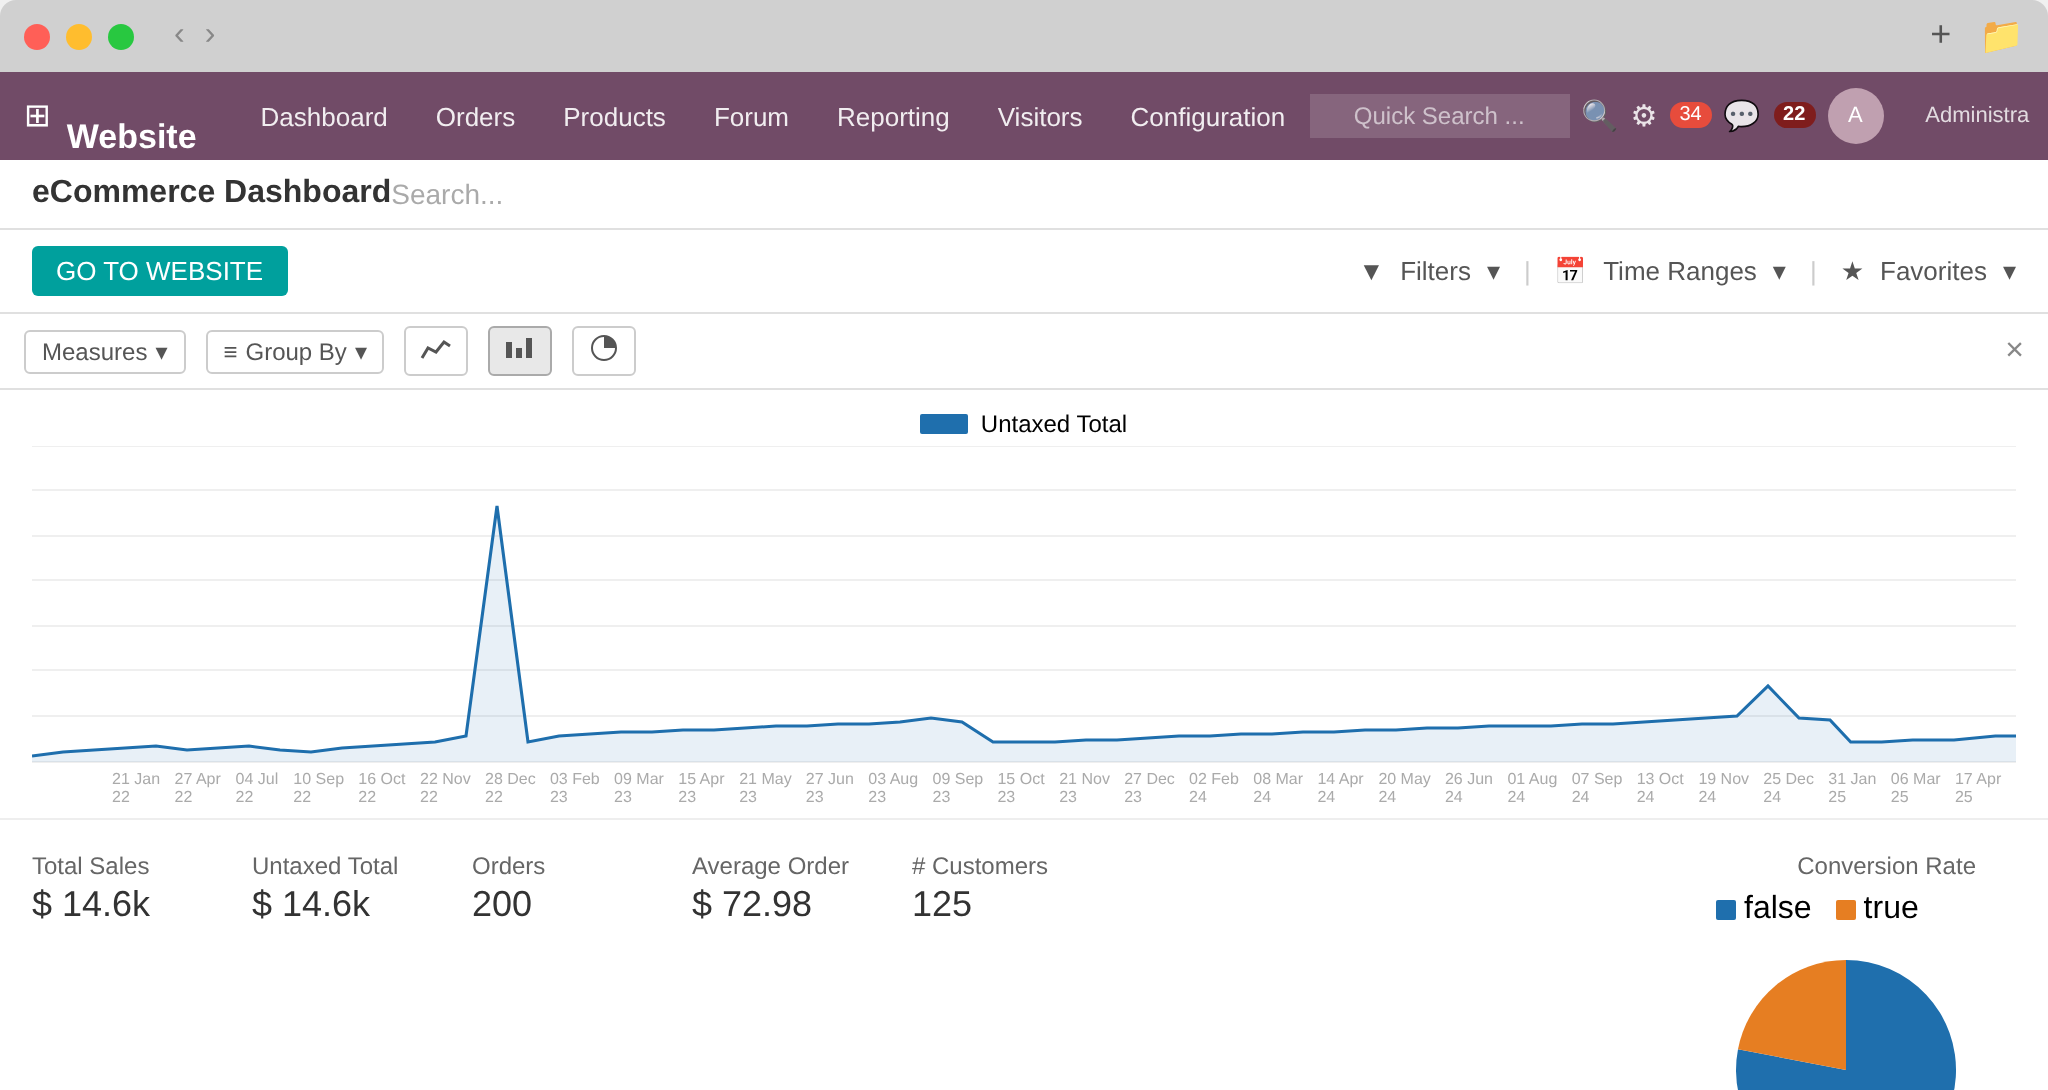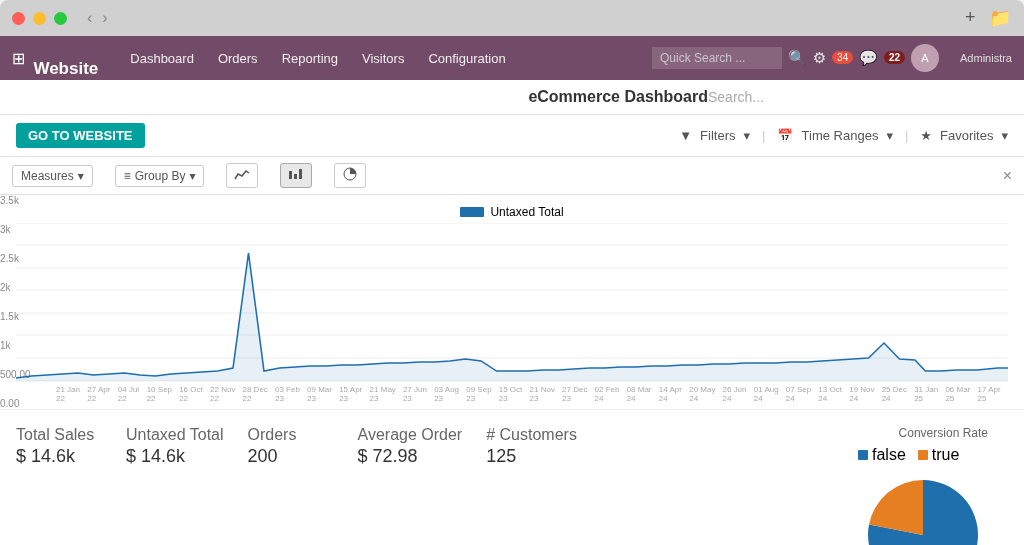--- a/index.html
+++ b/index.html
@@ -48,20 +48,21 @@
     }
     .topnav-right { display: flex; align-items: center; gap: 6px; margin-left: auto; }
     .search-box {
       background: rgba(255,255,255,0.15);
       border: none;
       border-radius: 0;
       padding: 4px 8px;
       color: #5eead4;
       font-size: 12px;
       width: 130px;
+      text-align: center;
     }
     .search-box::placeholder { color: rgba(255,255,255,0.6); }
     .topnav-icon { font-size: 15px; color: rgba(255,255,255,0.85); cursor: pointer; }
     .badge {
       background: #e74c3c;
       color: white;
       border-radius: 10px;
       font-size: 10px;
       padding: 1px 5px;
       position: relative;
@@ -77,21 +78,21 @@
       font-size: 11px; color: white;
     }
 
     
     .subheader {
       background: white;
       padding: 8px 16px;
       border-bottom: 1px solid #e0e0e0;
       display: flex;
       align-items: center;
-      justify-content: flex-end;
+      justify-content: flex-start;
     }
     .page-title { font-size: 16px; font-weight: 600; color: #333; }
     .subheader-right { display: flex; gap: 8px; align-items: center; }
     .search-main {
       border: none;
       outline: none;
       font-size: 14px;
       color: #555;
       width: 300px;
     }
@@ -107,31 +108,31 @@
       gap: 10px;
     }
     .btn-green-go {
       background: #00a09d;
       color: white;
       border: none;
       border-radius: 3px;
       padding: 5px 12px;
       font-size: 13px;
       cursor: pointer;
-      font-weight: 700;
+      font-weight: 400;
     }
 
     
     .toolbar {
       background: white;
       padding: 6px 12px;
       border-bottom: 1px solid #e0e0e0;
       display: flex;
       align-items: center;
-      gap: 22px;
+      gap: 10px;
     }
     .toolbar-btn {
       border: 1px solid #ccc;
       background: white;
       border-radius: 3px;
       padding: 3px 8px;
       font-size: 12px;
       cursor: pointer;
       display: flex; align-items: center; gap: 4px;
       color: #555;
@@ -203,21 +204,21 @@
       padding: 16px;
       display: flex;
       gap: 0;
       flex-wrap: wrap;
       border-top: 1px solid #eee;
     }
     .stat-block {
       padding: 0 24px 12px 0;
       min-width: 110px;
     }
-    .stat-label { font-size: 16px; color: #666; margin-bottom: 2px; }
+    .stat-label { font-size: 12px; color: #666; margin-bottom: 2px; }
     .stat-value { font-size: 18px; color: #333; font-weight: 400; }
 
     
     .conversion-block {
       margin-left: auto;
       text-align: center;
       padding-right: 20px;
     }
     .conversion-title { font-size: 12px; color: #666; margin-bottom: 6px; text-align: right; }
     .pie-legend { display: flex; gap: 12px; font-size: 16px; margin-bottom: 6px; }
@@ -245,20 +246,26 @@
 
 <div class="topnav">
   <span class="topnav-grid">⊞</span>
   <span class="topnav-brand">Website</span>
   <div class="topnav-menu">
     <div class="topnav-item">
       <span>Dashboard</span>
     </div>
     <div class="topnav-item">
       <span>Orders</span>
+    </div>
+    <div class="topnav-item">
+      <span>Products</span>
+    </div>
+    <div class="topnav-item">
+      <span>Forum</span>
     </div>
     <div class="topnav-item">
       <span>Reporting</span>
     </div>
     <div class="topnav-item">
       <span>Visitors</span>
     </div>
     <div class="topnav-item">
       <span>Configuration</span>
     </div>
@@ -333,30 +340,20 @@
     <div class="spacer"></div>
     <span class="close-x">×</span>
   </div>
 
   <div class="chart-area">
     <div class="chart-legend">
       <span class="legend-color" style="background:#1f6fad;"></span>
       <span>Untaxed Total</span>
     </div>
     <div style="display:flex; width:100%;">
-      <div class="y-axis-labels">
-        <span>3.5k</span>
-        <span>3k</span>
-        <span>2.5k</span>
-        <span>2k</span>
-        <span>1.5k</span>
-        <span>1k</span>
-        <span>500.00</span>
-        <span>0.00</span>
-      </div>
       <div class="chart-container" style="flex:1;">
         <svg class="chart-svg" viewBox="0 0 960 160" preserveAspectRatio="none">
 
           <line x1="0" y1="0" x2="960" y2="0" stroke="#e0e0e0" stroke-width="0.5"></line>
           <line x1="0" y1="22" x2="960" y2="22" stroke="#e0e0e0" stroke-width="0.5"></line>
           <line x1="0" y1="45" x2="960" y2="45" stroke="#e0e0e0" stroke-width="0.5"></line>
           <line x1="0" y1="67" x2="960" y2="67" stroke="#e0e0e0" stroke-width="0.5"></line>
           <line x1="0" y1="90" x2="960" y2="90" stroke="#e0e0e0" stroke-width="0.5"></line>
           <line x1="0" y1="112" x2="960" y2="112" stroke="#e0e0e0" stroke-width="0.5"></line>
           <line x1="0" y1="135" x2="960" y2="135" stroke="#e0e0e0" stroke-width="0.5"></line>

